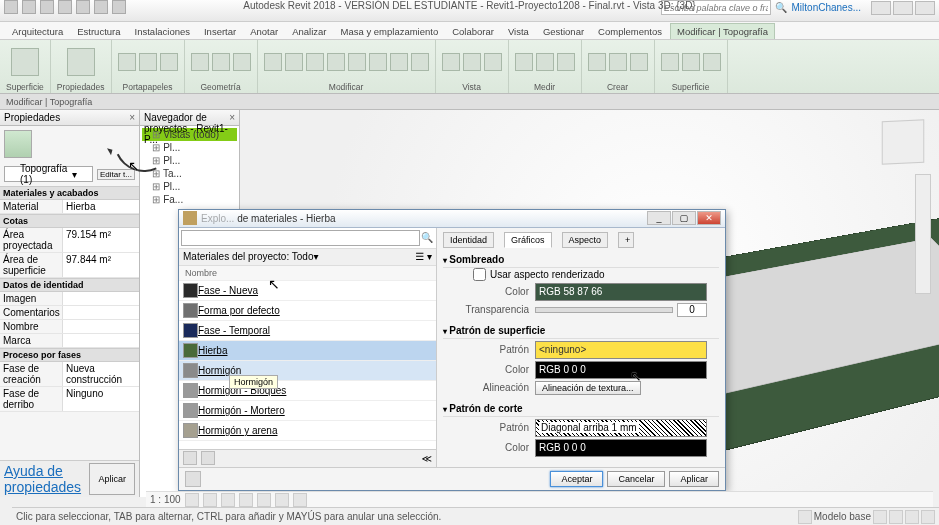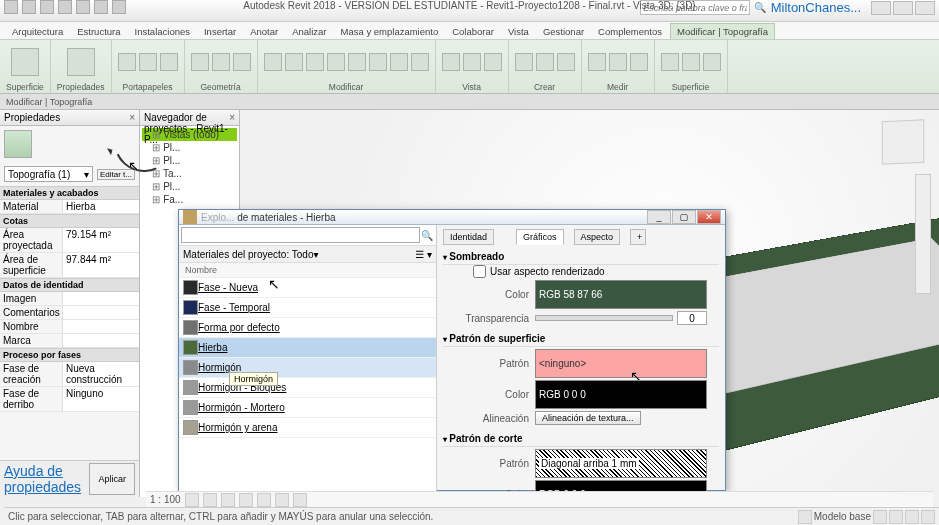--- a/index.html
+++ b/index.html
@@ -5,21 +5,21 @@
 * { margin: 0; padding: 0; box-sizing: border-box; font-family: "Segoe UI", Tahoma, sans-serif; font-size: 10px; }
 body { background: #f0f0f0; width: 939px; height: 525px; overflow: hidden; position: relative; }
 
 
 .titlebar { height: 22px; background: linear-gradient(#fdfdfd,#e8e8e8); border-bottom: 1px solid #ccc; display: flex; align-items: flex-start; padding: 0 4px; position: relative; }
 .qat { display: flex; gap: 4px; align-items: center; }
 .qat-ic { width: 14px; height: 14px; background: #d0d0d0; border: 1px solid #aaa; }
 .title-text { position: absolute; left: 50%; transform: translateX(-50%); color: #555; font-size: 10px; white-space: nowrap; }
 .search-box { margin-left: auto; display: flex; align-items: center; gap: 4px; }
 .search-input { width: 110px; height: 15px; border: 1px solid #bbb; font-size: 9px; padding: 0 2px; font-style: italic; color: #999; }
-.user { font-size: 13px; color: #1a6ebd; }
+.user { font-size: 10px; color: #1a6ebd; }
 .win-btns { display: flex; gap: 2px; margin-left: 6px; }
 .win-btn { width: 20px; height: 14px; background: #e5e5e5; border: 1px solid #bbb; }
 
 
 .ribbon-tabs { height: 18px; background: #f7f7f7; border-bottom: 1px solid #ccc; display: flex; align-items: flex-end; padding-left: 6px; gap: 2px; }
 .ribbon-tab { padding: 2px 6px; font-size: 9.5px; color: #444; cursor: pointer; }
 .ribbon-tab.active { background: #d9ead9; border: 1px solid #b5c9b5; border-bottom: none; }
 
 
 .ribbon { height: 54px; background: linear-gradient(#e8f1e8,#dce8dc); border-bottom: 1px solid #bbb; display: flex; }
@@ -34,21 +34,21 @@
 
 
 .main { display: flex; height: 387px; position: relative; }
 
 
 .properties { width: 140px; background: #f5f5f5; border-right: 1px solid #bbb; display: flex; flex-direction: column; }
 .panel-hdr { height: 16px; background: linear-gradient(#f8f8f8,#e6e6e6); border-bottom: 1px solid #bbb; font-size: 9px; padding: 2px 4px; display: flex; justify-content: space-between; }
 .panel-hdr .x { font-size: 10px; color: #666; cursor: pointer; }
 .type-row { display: flex; align-items: center; padding: 4px; gap: 4px; }
 .type-ic { width: 28px; height: 28px; background: linear-gradient(#d0e8d0,#b0d0b0); border: 1px solid #aaa; }
-.type-select { flex: 1; height: 16px; border: 1px solid #aaa; font-size: 9px; display: flex; justify-content: space-between; align-items: center; padding: 0 3px; background: #fff; }
+.type-select { flex: 1; height: 16px; border: 1px solid #aaa; font-size: 9px; display: flex; justify-content: space-between; align-items: center; padding: 0 15px; background: #fff; }
 .prop-section { font-size: 9px; font-weight: bold; background: #e0e0e0; padding: 1px 3px; border-top: 1px solid #ccc; border-bottom: 1px solid #ccc; }
 .prop-row { display: flex; font-size: 9px; border-bottom: 1px solid #e5e5e5; }
 .prop-k { width: 62px; padding: 1px 3px; }
 .prop-v { flex: 1; padding: 1px 3px; background: #fff; border-left: 1px solid #ddd; }
 .prop-footer { margin-top: auto; display: flex; justify-content: space-between; padding: 2px 4px; border-top: 1px solid #ccc; background: #eee; }
 .prop-footer a { color: #1a6ebd; text-decoration: underline; font-size: 14px; }
 .apply-btn { font-size: 9px; border: 1px solid #aaa; background: #f0f0f0; padding: 0 8px; }
 
 
 .browser { width: 100px; background: #fff; border-right: 1px solid #bbb; font-size: 9px; }
@@ -86,47 +86,47 @@
 .mat-sw { width: 15px; height: 15px; border: 1px solid #999; }
 .mat-row.sel { background: #bcd5ef; }
 .mat-row.hov { background: #d6e5f5; position: relative; }
 .tooltip { position: absolute; left: 50px; top: 14px; background: #ffffe1; border: 1px solid #aaa; padding: 1px 4px; font-size: 9px; z-index: 10; }
 .dlg-left-foot { height: 18px; border-top: 1px solid #ccc; background: #f0f0f0; display: flex; align-items: center; padding: 0 4px; gap: 4px; }
 .foot-ic { width: 14px; height: 14px; background: #e0e0e0; border: 1px solid #bbb; }
 
 .dlg-right { flex: 1; display: flex; flex-direction: column; padding: 4px 6px; font-size: 9px; }
 .dlg-tabs { display: flex; gap: 10px; margin-bottom: 4px; }
 .dlg-tab { padding: 2px 6px; border: 1px solid #bbb; background: #eee; font-size: 9px; cursor: pointer; }
-.dlg-tab.active { background: #fff; border-bottom-color: #fff; margin-left: 12px; }
+.dlg-tab.active { background: #fff; border-bottom-color: #fff; }
 .dlg-tab.plus { width: 16px; text-align: center; }
 .sect { margin-bottom: 4px; }
 .sect-hdr { font-weight: bold; padding: 2px 0; border-bottom: 1px solid #ddd; }
 .sect-hdr::before { content: "▾ "; font-size: 8px; }
 .fld { display: flex; align-items: center; margin: 2px 12px; }
 .fld-lbl { width: 80px; text-align: right; padding-right: 6px; color: #555; }
 .fld-val { flex: 1; }
-.swatch-long { height: 29px; border: 1px solid #888; display: flex; align-items: center; padding: 0 3px; color: #fff; font-size: 8.5px; }
+.swatch-long { height: 18px; border: 1px solid #888; display: flex; align-items: center; padding: 0 3px; color: #fff; font-size: 8.5px; }
 .pat-diag { background: repeating-linear-gradient(45deg,#000 0,#000 1px,#fff 1px,#fff 3px); color: #000; text-shadow: 0 0 2px #fff; }
 .slider-track { height: 6px; background: #ddd; border: 1px solid #aaa; position: relative; flex: 1; }
 .slider-val { width: 30px; border: 1px solid #aaa; text-align: center; margin-left: 4px; height: 14px; }
 .chk { display: flex; align-items: center; gap: 4px; margin-left: 30px; }
 .dlg-foot { height: 26px; border-top: 1px solid #ccc; display: flex; align-items: center; padding: 0 6px; }
 .dlg-foot-ic { width: 16px; height: 16px; background: #e0e0e0; border: 1px solid #bbb; }
 .btns-r { margin-left: auto; display: flex; gap: 4px; }
 .btn { padding: 2px 10px; border: 1px solid #999; background: linear-gradient(#fff,#e5e5e5); font-size: 9px; cursor: pointer; }
 .btn.primary { border-color: #4a90d9; box-shadow: 0 0 2px #4a90d9; }
 
 
 .cursor { position: absolute; width: 16px; height: 16px; pointer-events: none; z-index: 50; }
 .cursor::before { content: "↖"; font-size: 14px; color: #000; text-shadow: 0 0 1px #fff; }
 .arrow-curve { position: absolute; width: 60px; height: 60px; border: 2px solid #333; border-color: #333 transparent transparent transparent; border-radius: 50%; transform: rotate(200deg); z-index: 40; pointer-events: none; }
 .arrow-curve::after { content: ""; position: absolute; right: -3px; top: 6px; border: 4px solid transparent; border-top-color: #333; transform: rotate(40deg); }
 
 
-.status { position: absolute; bottom: 0; left: 4px; right: 0; height: 18px; background: #f0f0f0; border-top: 1px solid #ccc; display: flex; align-items: center; padding: 0 4px; font-size: 9px; color: #555; }
+.status { position: absolute; bottom: 0; left: 12px; right: 0; height: 18px; background: #f0f0f0; border-top: 1px solid #ccc; display: flex; align-items: center; padding: 0 4px; font-size: 9px; color: #555; }
 .status-mid { margin-left: auto; display: flex; gap: 2px; align-items: center; }
 .st-ic { width: 14px; height: 14px; background: #e5e5e5; border: 1px solid #ccc; }
 .viewctrl { position: absolute; bottom: 18px; left: 146px; right: 6px; height: 16px; background: #f7f7f7; border-top: 1px solid #ddd; display: flex; align-items: center; padding: 0 4px; gap: 4px; font-size: 9px; color: #555; }
 </style>
 </head>
 <body>
 
 <div class="titlebar">
   <div class="qat">
     <div class="qat-ic"></div>
@@ -214,29 +214,29 @@
         <div class="rg-ic"></div>
       </div>
       <div class="ribbon-group-label">Vista</div>
     </div>
     <div class="ribbon-group">
       <div class="ribbon-group-icons">
         <div class="rg-ic"></div>
         <div class="rg-ic"></div>
         <div class="rg-ic"></div>
       </div>
+      <div class="ribbon-group-label">Medir</div>
+    </div>
+    <div class="ribbon-group">
+      <div class="ribbon-group-icons">
+        <div class="rg-ic"></div>
+        <div class="rg-ic"></div>
+        <div class="rg-ic"></div>
+      </div>
       <div class="ribbon-group-label">Crear</div>
-    </div>
-    <div class="ribbon-group">
-      <div class="ribbon-group-icons">
-        <div class="rg-ic"></div>
-        <div class="rg-ic"></div>
-        <div class="rg-ic"></div>
-      </div>
-      <div class="ribbon-group-label">Medir</div>
     </div>
     <div class="ribbon-group">
       <div class="ribbon-group-icons">
         <div class="rg-ic"></div>
         <div class="rg-ic"></div>
         <div class="rg-ic"></div>
       </div>
       <div class="ribbon-group-label">Superficie</div>
     </div>
   </div>
@@ -357,26 +357,26 @@
           <span class="chev">☰ ▾</span>
         </div>
         <div class="mat-list">
           <div class="mat-hdr">Nombre</div>
           <div id="mat-rows">
               <div class="mat-row">
                 <div class="mat-sw" style="background: rgb(42, 42, 42);"></div>
                 <span>Fase - Nueva</span>
               </div>
               <div class="mat-row">
+                <div class="mat-sw" style="background: rgb(112, 112, 112);"></div>
+                <span>Forma por defecto</span>
+              </div>
+              <div class="mat-row">
                 <div class="mat-sw" style="background: rgb(26, 42, 90);"></div>
                 <span>Fase - Temporal</span>
-              </div>
-              <div class="mat-row">
-                <div class="mat-sw" style="background: rgb(112, 112, 112);"></div>
-                <span>Forma por defecto</span>
               </div>
               <div class="mat-row sel">
                 <div class="mat-sw" style="background: rgb(74, 106, 58);"></div>
                 <span>Hierba</span>
               </div>
               <div class="mat-row hov">
                 <div class="mat-sw" style="background: rgb(138, 138, 138);"></div>
                 <span>Hormigón</span>
                 <div class="tooltip">Hormigón</div>
               </div>
@@ -429,21 +429,21 @@
               <input class="slider-val" value="0" style="">
             </div>
           </div>
         </div>
 
         <div class="sect">
           <div class="sect-hdr">Patrón de superficie</div>
           <div class="fld">
               <div class="fld-lbl">Patrón</div>
               <div class="fld-val">
-                <div class="swatch-long" style="background:#fca5a5;color:#333">
+                <div class="swatch-long" style="background:#fde047;color:#333">
                   <span>&lt;ninguno&gt;</span>
                 </div>
               </div>
             </div>
           <div class="fld">
               <div class="fld-lbl">Color</div>
               <div class="fld-val">
                 <div class="swatch-long" style="background:#000">
                   <span>RGB 0 0 0</span>
                 </div>

